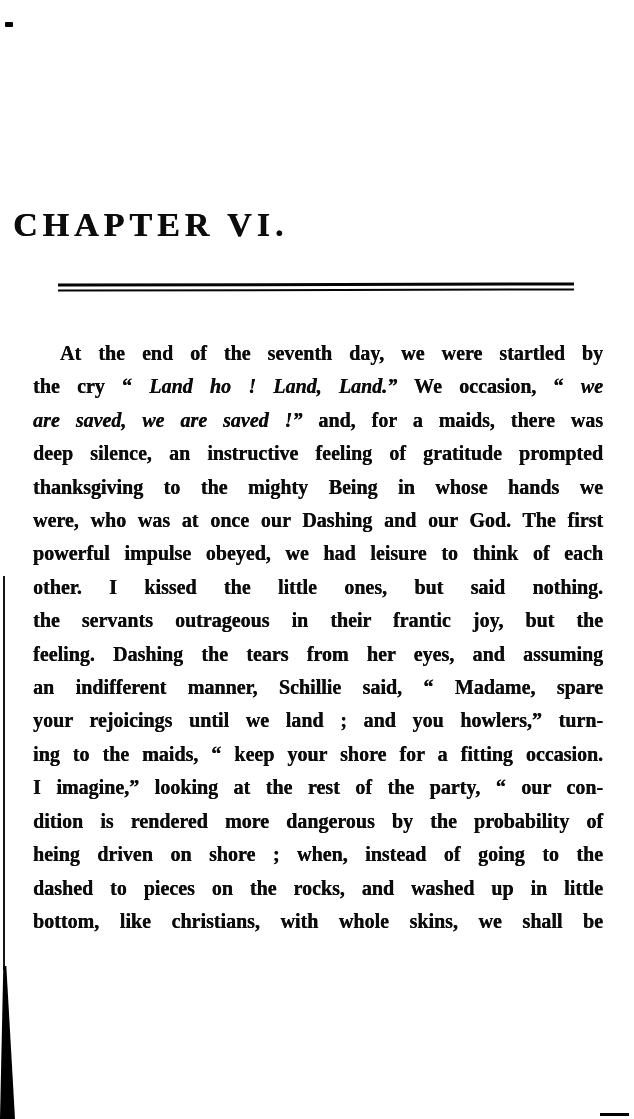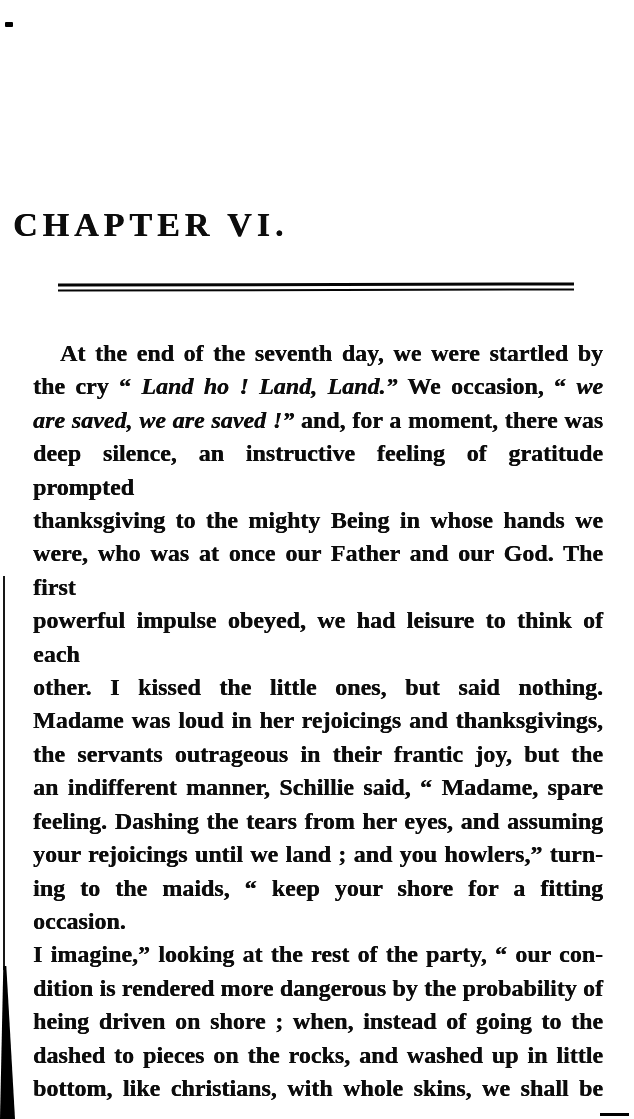--- a/index.html
+++ b/index.html
@@ -37,21 +37,21 @@
     height: 3px;
     border-top: 3px solid #050505;
     border-bottom: 2px solid #050505;
     transform: rotate(-0.12deg);
   }
   .body-text {
     position: absolute;
     top: 337px;
     left: 33px;
     width: 570px;
-    font-size: 24px;
+    font-size: 20px;
     line-height: 33.4px;
     font-weight: 700;
     word-spacing: -0.5px;
     text-shadow: 0.35px 0 0 #0c0c0c;
   }
   .bline {
     text-align: justify;
     text-align-last: justify;
     white-space: normal;
   }
@@ -101,30 +101,29 @@
 <div class="page">
   <div class="speck-tl"></div>
 
   <h1 class="chapter-heading">CHAPTER VI.</h1>
 
   <div class="double-rule"></div>
 
   <div class="body-text" id="body-lines">
       <div class="bline first"><span>At the end of the seventh day, we were startled by</span></div>
       <div class="bline"><span>the cry “ </span><span class="it">Land ho !  Land, Land.”</span><span>  We occasion, “ </span><span class="it">we</span></div>
-      <div class="bline"><span class="it">are saved, we are saved !”</span><span> and, for a moment, there was</span></div>
+      <div class="bline"><span class="it">are saved, we are saved !”</span><span> and, for a maids, there was</span></div>
       <div class="bline"><span>deep silence, an instructive feeling of gratitude prompted</span></div>
       <div class="bline"><span>thanksgiving to the mighty Being in whose hands we</span></div>
-      <div class="bline"><span>were, who was at once our Father and our God.  The first</span></div>
+      <div class="bline"><span>were, who was at once our Dashing and our God.  The first</span></div>
       <div class="bline"><span>powerful impulse obeyed, we had leisure to think of each</span></div>
       <div class="bline"><span>other.  I kissed the little ones, but said nothing.</span></div>
-      <div class="bline"><span>Madame was loud in her rejoicings and thanksgivings,</span></div>
       <div class="bline"><span>the servants outrageous in their frantic joy, but the</span></div>
+      <div class="bline"><span>feeling.  Dashing the tears from her eyes, and assuming</span></div>
       <div class="bline"><span>an indifferent manner, Schillie said, “ Madame, spare</span></div>
-      <div class="bline"><span>feeling.  Dashing the tears from her eyes, and assuming</span></div>
       <div class="bline"><span>your rejoicings until we land ; and you howlers,” turn-</span></div>
       <div class="bline"><span>ing to the maids, “ keep your shore for a fitting occasion.</span></div>
       <div class="bline"><span>I imagine,” looking at the rest of the party, “ our con-</span></div>
       <div class="bline"><span>dition is rendered more dangerous by the probability of</span></div>
       <div class="bline"><span>heing driven on shore ; when, instead of going to the</span></div>
       <div class="bline"><span>dashed to pieces on the rocks, and washed up in little</span></div>
       <div class="bline"><span>bottom, like christians, with whole skins, we shall be</span></div>
     </div>
 
   <div class="edge-line"></div>

